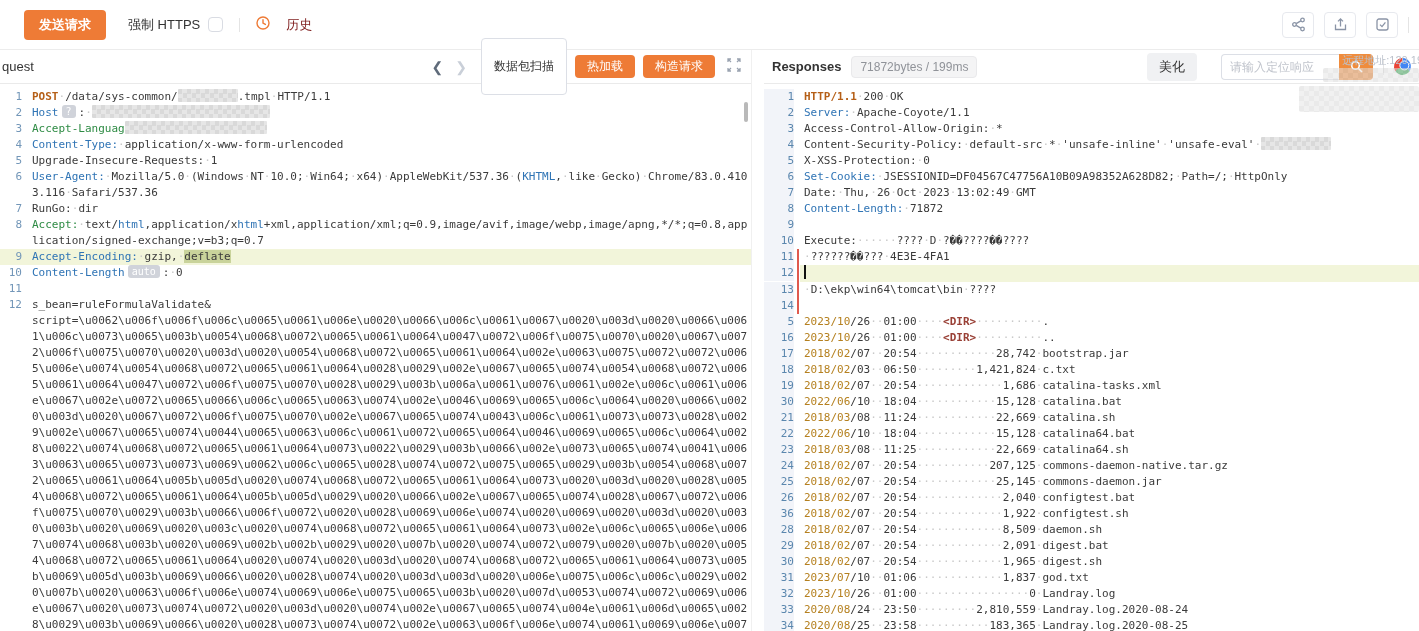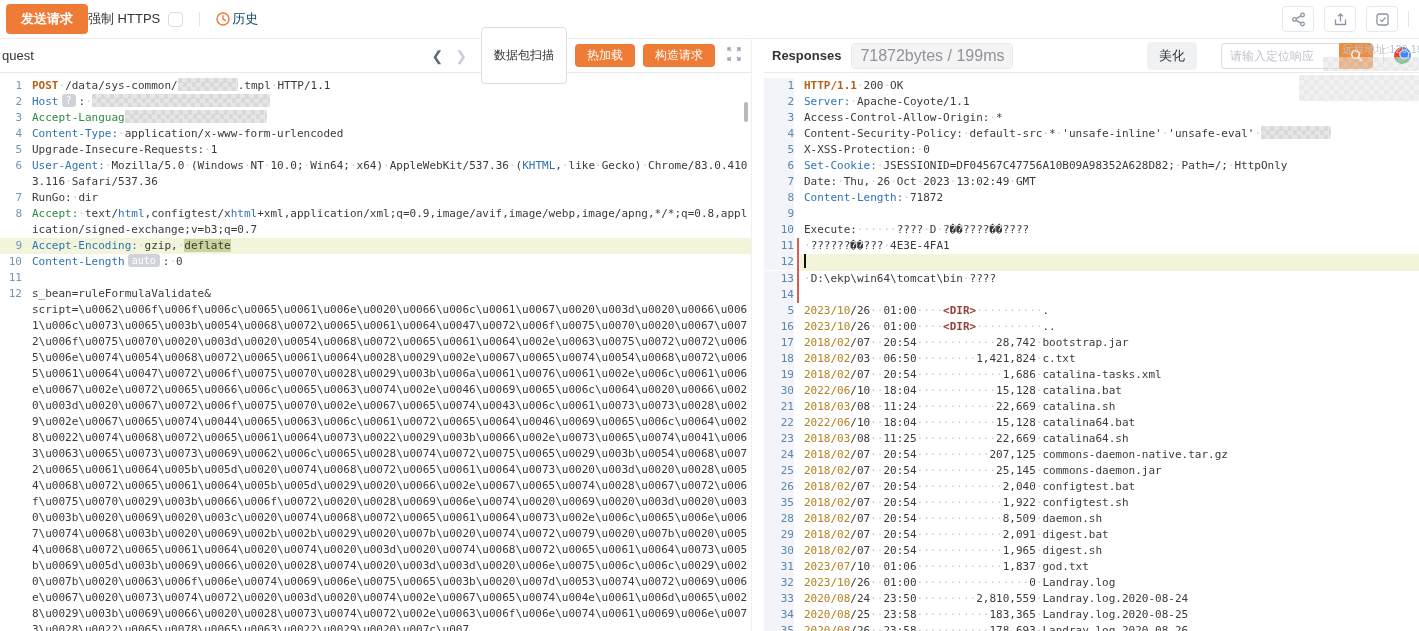--- a/index.html
+++ b/index.html
@@ -1,29 +1,29 @@
 <!DOCTYPE html>
 <html><head>
 <meta charset="utf-8">
 <style>
   * { margin:0; padding:0; box-sizing:border-box; }
   html,body { width:1419px; height:631px; overflow:hidden; background:#fff;
     font-family:"Liberation Sans", sans-serif; }
   .app { position:relative; width:1419px; height:631px; }
 
   
-  .toolbar { height:39px; display:flex; align-items:center; padding:0 10px 0 6px;
+  .toolbar { height:50px; display:flex; align-items:center; padding:0 10px 0 24px;
     border-bottom:1px solid #ececec; background:#fff; }
   .btn-orange { background:#ee7b36; color:#fff; border:none; border-radius:4px;
     font-size:13px; font-weight:bold; padding:6px 15px; cursor:pointer; }
-  .force-https { display:flex; align-items:center; font-size:13px; color:#333; }
+  .force-https { display:flex; align-items:center; margin-left:22px; font-size:13px; color:#333; }
   .checkbox { width:15px; height:15px; border:1px solid #d9dce3; border-radius:4px;
     background:#fff; margin-left:8px; }
   .tb-divider { width:1px; height:14px; background:#e4e4e4; margin:0 16px; }
-  .history { display:flex; align-items:center; color:#0c4a6e; font-size:13px; gap:2px; }
+  .history { display:flex; color:#7f1d1d; font-size:13px; gap:16px; }
   .spacer { flex:1; }
   .icon-btn { width:32px; height:26px; border:1px solid #e7e9ee; border-radius:4px;
     background:#fff; display:flex; align-items:center; justify-content:center; margin-left:10px; }
   .icon-btn svg { stroke:#8a94a6; fill:none; stroke-width:1.3; }
   .tb-divider2 { width:1px; height:16px; background:#e4e4e4; margin-left:10px; }
 
   
   .panels { display:flex; height:593px; }
   .panel-left { width:752px; border-right:1px solid #f0f0f0; display:flex; flex-direction:column; }
   .panel-gap { width:12px; background:#fff; }
@@ -33,21 +33,21 @@
   .panel-title { font-size:13px; color:#333; }
   .ph-spacer { flex:1; }
   .chev { font-size:14px; padding:0 6px; background:none; border:none; cursor:pointer; }
   .chev.on { color:#5f6b7a; } .chev.off { color:#c9cfd8; }
   .btn-plain { background:#fff; border:1px solid #dcdfe6; border-radius:4px; color:#333;
     font-size:12px; padding:19px 12px; margin-left:8px; cursor:pointer; }
   .btn-sm-orange { background:#ee7b36; border:none; border-radius:4px; color:#fff;
     font-size:12px; padding:3px 12px; margin-left:8px; cursor:pointer; }
   .expand-btn { background:none; border:none; margin:0 2px 0 12px; cursor:pointer; }
   .meta-badge { background:#f4f4f5; border:1px solid #e9e9eb; border-radius:4px;
-    color:#909399; font-size:16px; padding:3px 8px; margin-left:10px; }
+    color:#909399; font-size:12px; padding:3px 8px; margin-left:10px; }
   .btn-beautify { background:#f0f1f3; border:none; border-radius:4px; color:#333;
     font-size:13px; padding:5px 12px; margin-right:10px; cursor:pointer; }
   .search-wrap { display:flex; align-items:stretch; height:26px; }
   .search-input { width:118px; border:1px solid #dcdfe6; border-right:none;
     border-radius:4px 0 0 4px; font-size:12px; padding:0 8px; color:#333; outline:none;margin-left:14px; }
   .search-input::placeholder { color:#c0c4cc; }
   .search-btn { width:34px; background:#ef8c3d; border:none; border-radius:0 4px 4px 0;
     display:flex; align-items:center; justify-content:center; cursor:pointer; }
   .ph-div { width:1px; height:16px; background:#e4e4e4; margin:0 10px; }
   .chrome-icon { width:17px; height:17px; border-radius:50%; position:relative; flex:0 0 auto;
@@ -184,21 +184,21 @@
             <div class="code"><span class="h1">User-Agent:</span><span class="t"><span class="ws">·</span>Mozilla/5.0<span class="ws">·</span>(Windows<span class="ws">·</span>NT<span class="ws">·</span>10.0;<span class="ws">·</span>Win64;<span class="ws">·</span>x64)<span class="ws">·</span>AppleWebKit/537.36<span class="ws">·</span>(</span><span class="tk">KHTML</span><span class="t">,<span class="ws">·</span>like<span class="ws">·</span>Gecko)<span class="ws">·</span>Chrome/83.0.4103.116<span class="ws">·</span>Safari/537.36</span></div>
           </div>
           <div class="row">
             <span class="ln">7</span>
             <span class="mk"></span>
             <div class="code"><span class="t">RunGo:<span class="ws">·</span>dir</span></div>
           </div>
           <div class="row">
             <span class="ln">8</span>
             <span class="mk"></span>
-            <div class="code"><span class="h2">Accept:</span><span class="t"><span class="ws">·</span>text/</span><span class="tk">html</span><span class="t">,configtest/x</span><span class="tk">html</span><span class="t">+xml,application/xml;q=0.9,image/avif,image/webp,image/apng,*/*;q=0.8,application/signed-exchange;v=b3;q=0.7</span></div>
+            <div class="code"><span class="h2">Accept:</span><span class="t"><span class="ws">·</span>text/</span><span class="tk">html</span><span class="t">,application/x</span><span class="tk">html</span><span class="t">+xml,application/xml;q=0.9,image/avif,image/webp,image/apng,*/*;q=0.8,application/signed-exchange;v=b3;q=0.7</span></div>
           </div>
           <div class="row hl">
             <span class="ln">9</span>
             <span class="mk"></span>
             <div class="code"><span class="h1">Accept-Encoding:</span><span class="t"><span class="ws">·</span>gzip,<span class="ws">·</span></span><span class="sel">deflate</span></div>
           </div>
           <div class="row">
             <span class="ln">10</span>
             <span class="mk"></span>
             <div class="code"><span class="h1">Content-Length</span><span class="badge">auto</span><span class="t">:<span class="ws">·</span>0</span></div>
@@ -362,21 +362,21 @@
             <span class="ln">25</span>
             <span class="mk"></span>
             <div class="code"><span class="date">2018/02</span><span class="t">/07<span class="ws">·</span><span class="ws">·</span>20:54<span class="ws">·</span><span class="ws">·</span><span class="ws">·</span><span class="ws">·</span><span class="ws">·</span><span class="ws">·</span><span class="ws">·</span><span class="ws">·</span><span class="ws">·</span><span class="ws">·</span><span class="ws">·</span><span class="ws">·</span>25,145<span class="ws">·</span>commons-daemon.jar</span></div>
           </div>
           <div class="row">
             <span class="ln">26</span>
             <span class="mk"></span>
             <div class="code"><span class="date">2018/02</span><span class="t">/07<span class="ws">·</span><span class="ws">·</span>20:54<span class="ws">·</span><span class="ws">·</span><span class="ws">·</span><span class="ws">·</span><span class="ws">·</span><span class="ws">·</span><span class="ws">·</span><span class="ws">·</span><span class="ws">·</span><span class="ws">·</span><span class="ws">·</span><span class="ws">·</span><span class="ws">·</span>2,040<span class="ws">·</span>configtest.bat</span></div>
           </div>
           <div class="row">
-            <span class="ln">35</span>
+            <span class="ln">36</span>
             <span class="mk"></span>
             <div class="code"><span class="date">2018/02</span><span class="t">/07<span class="ws">·</span><span class="ws">·</span>20:54<span class="ws">·</span><span class="ws">·</span><span class="ws">·</span><span class="ws">·</span><span class="ws">·</span><span class="ws">·</span><span class="ws">·</span><span class="ws">·</span><span class="ws">·</span><span class="ws">·</span><span class="ws">·</span><span class="ws">·</span><span class="ws">·</span>1,922<span class="ws">·</span>configtest.sh</span></div>
           </div>
           <div class="row">
             <span class="ln">28</span>
             <span class="mk"></span>
             <div class="code"><span class="date">2018/02</span><span class="t">/07<span class="ws">·</span><span class="ws">·</span>20:54<span class="ws">·</span><span class="ws">·</span><span class="ws">·</span><span class="ws">·</span><span class="ws">·</span><span class="ws">·</span><span class="ws">·</span><span class="ws">·</span><span class="ws">·</span><span class="ws">·</span><span class="ws">·</span><span class="ws">·</span><span class="ws">·</span>8,509<span class="ws">·</span>daemon.sh</span></div>
           </div>
           <div class="row">
             <span class="ln">29</span>

